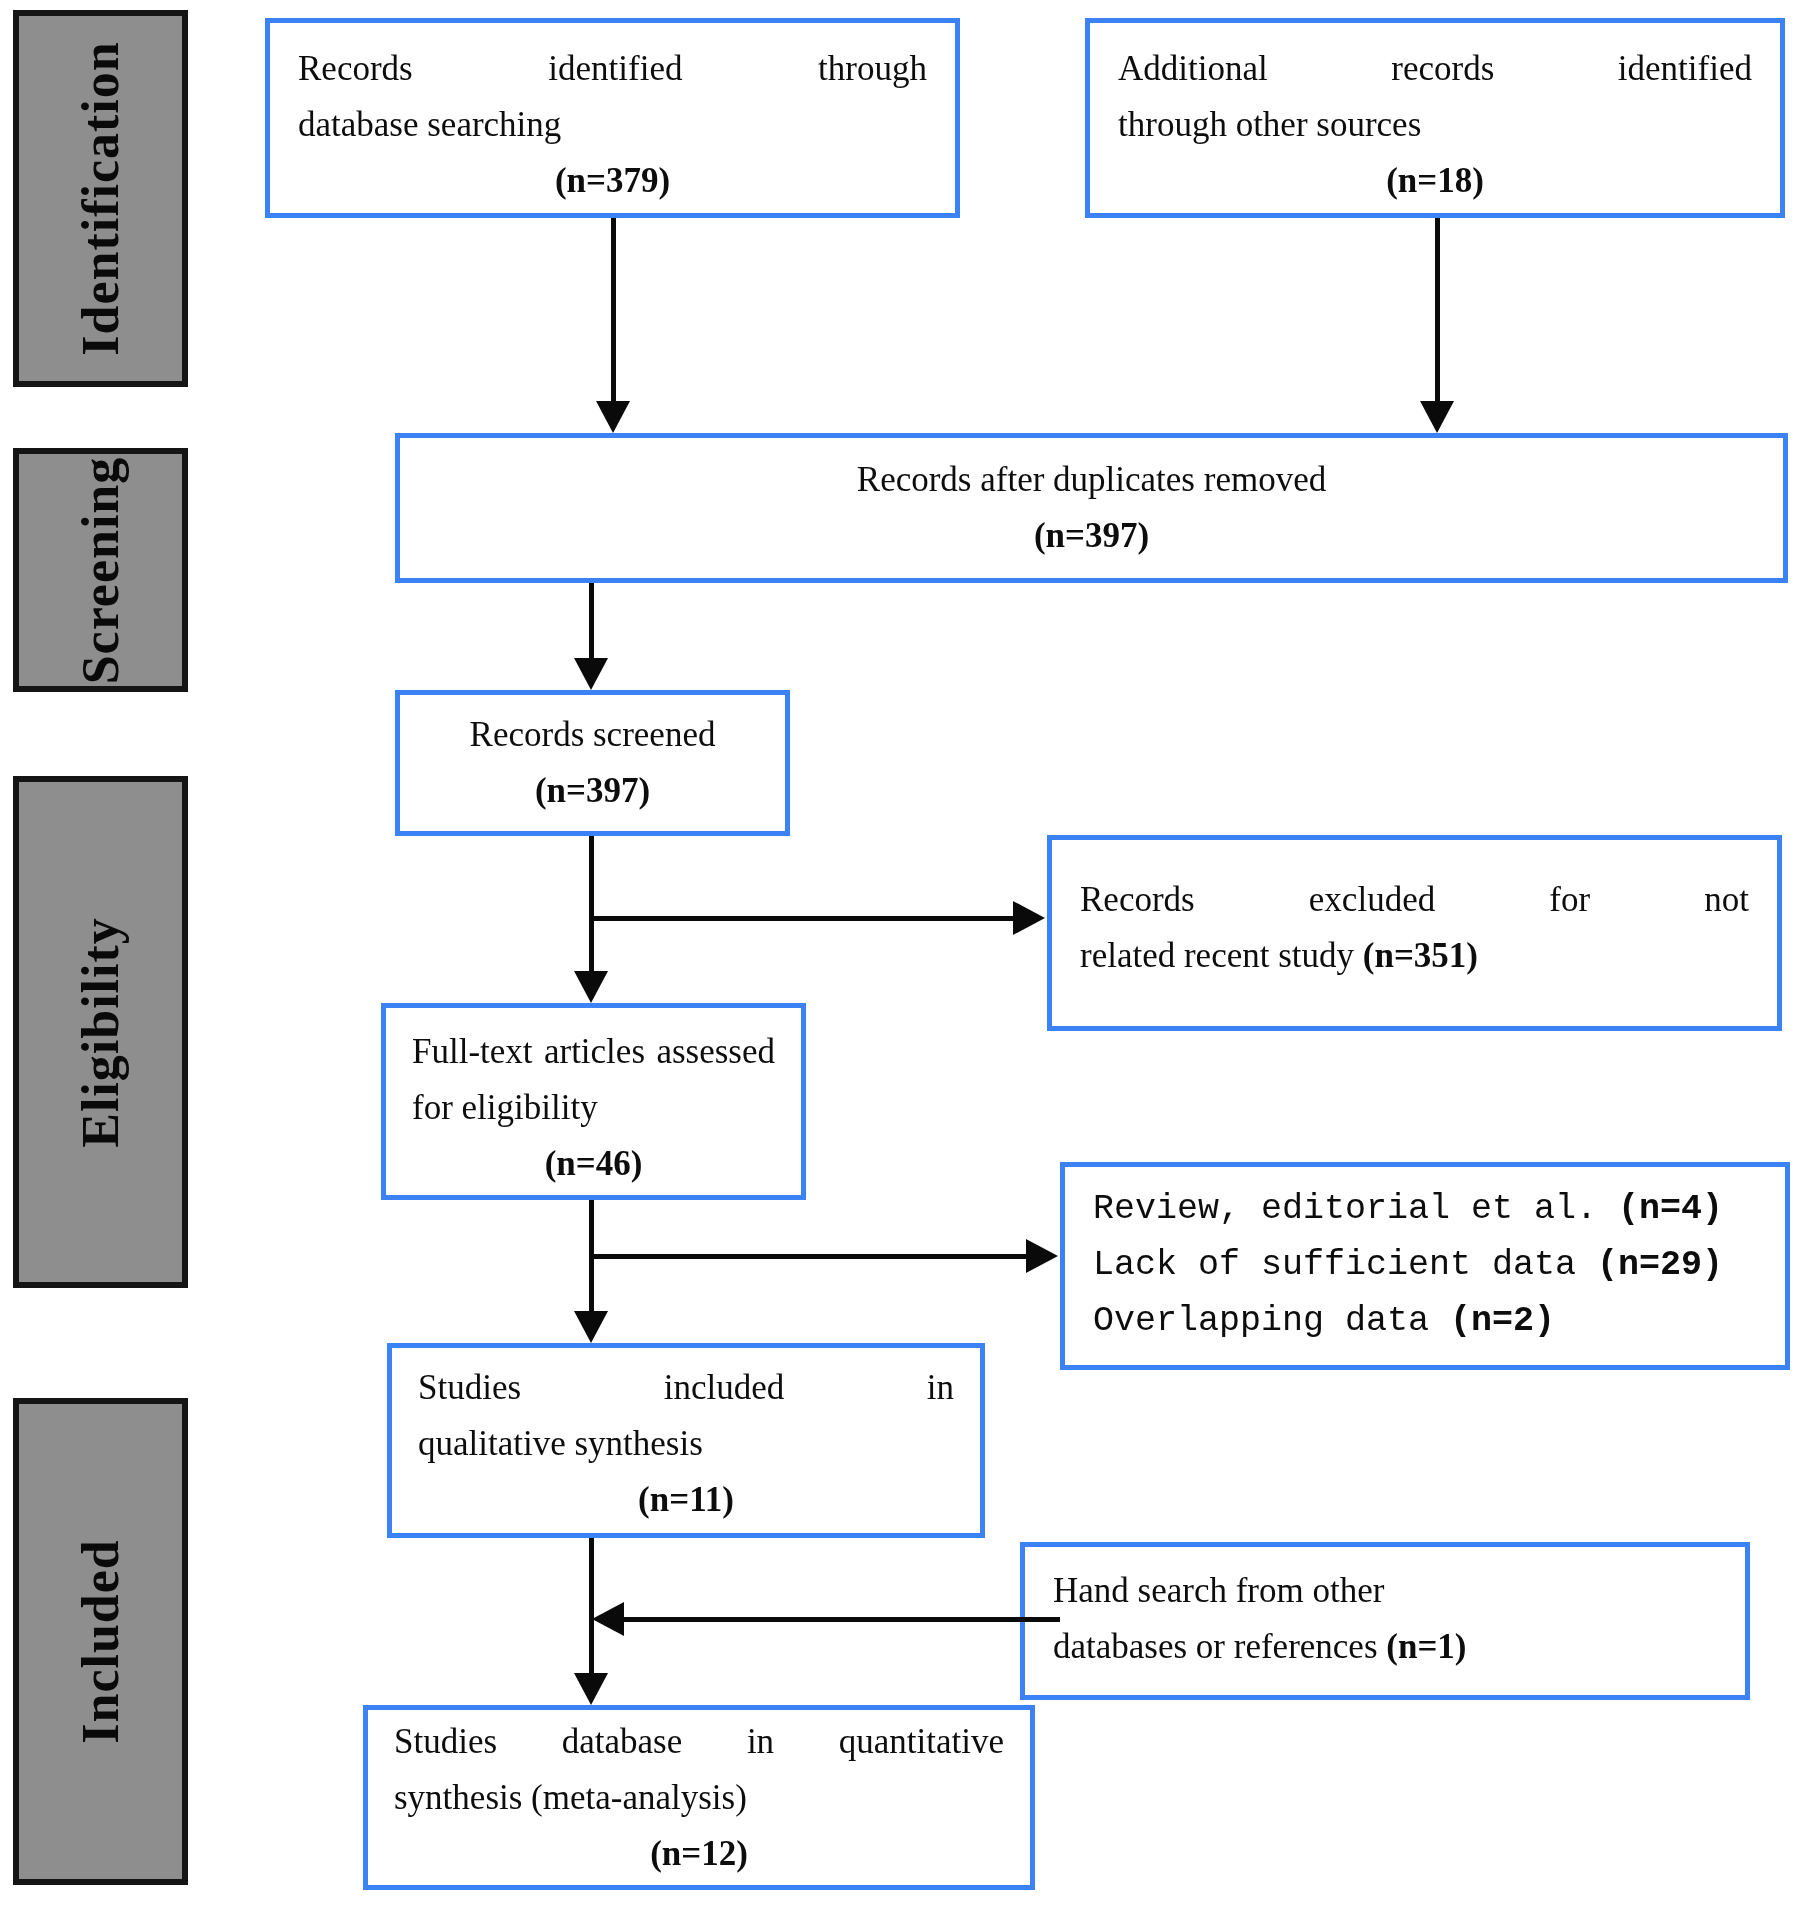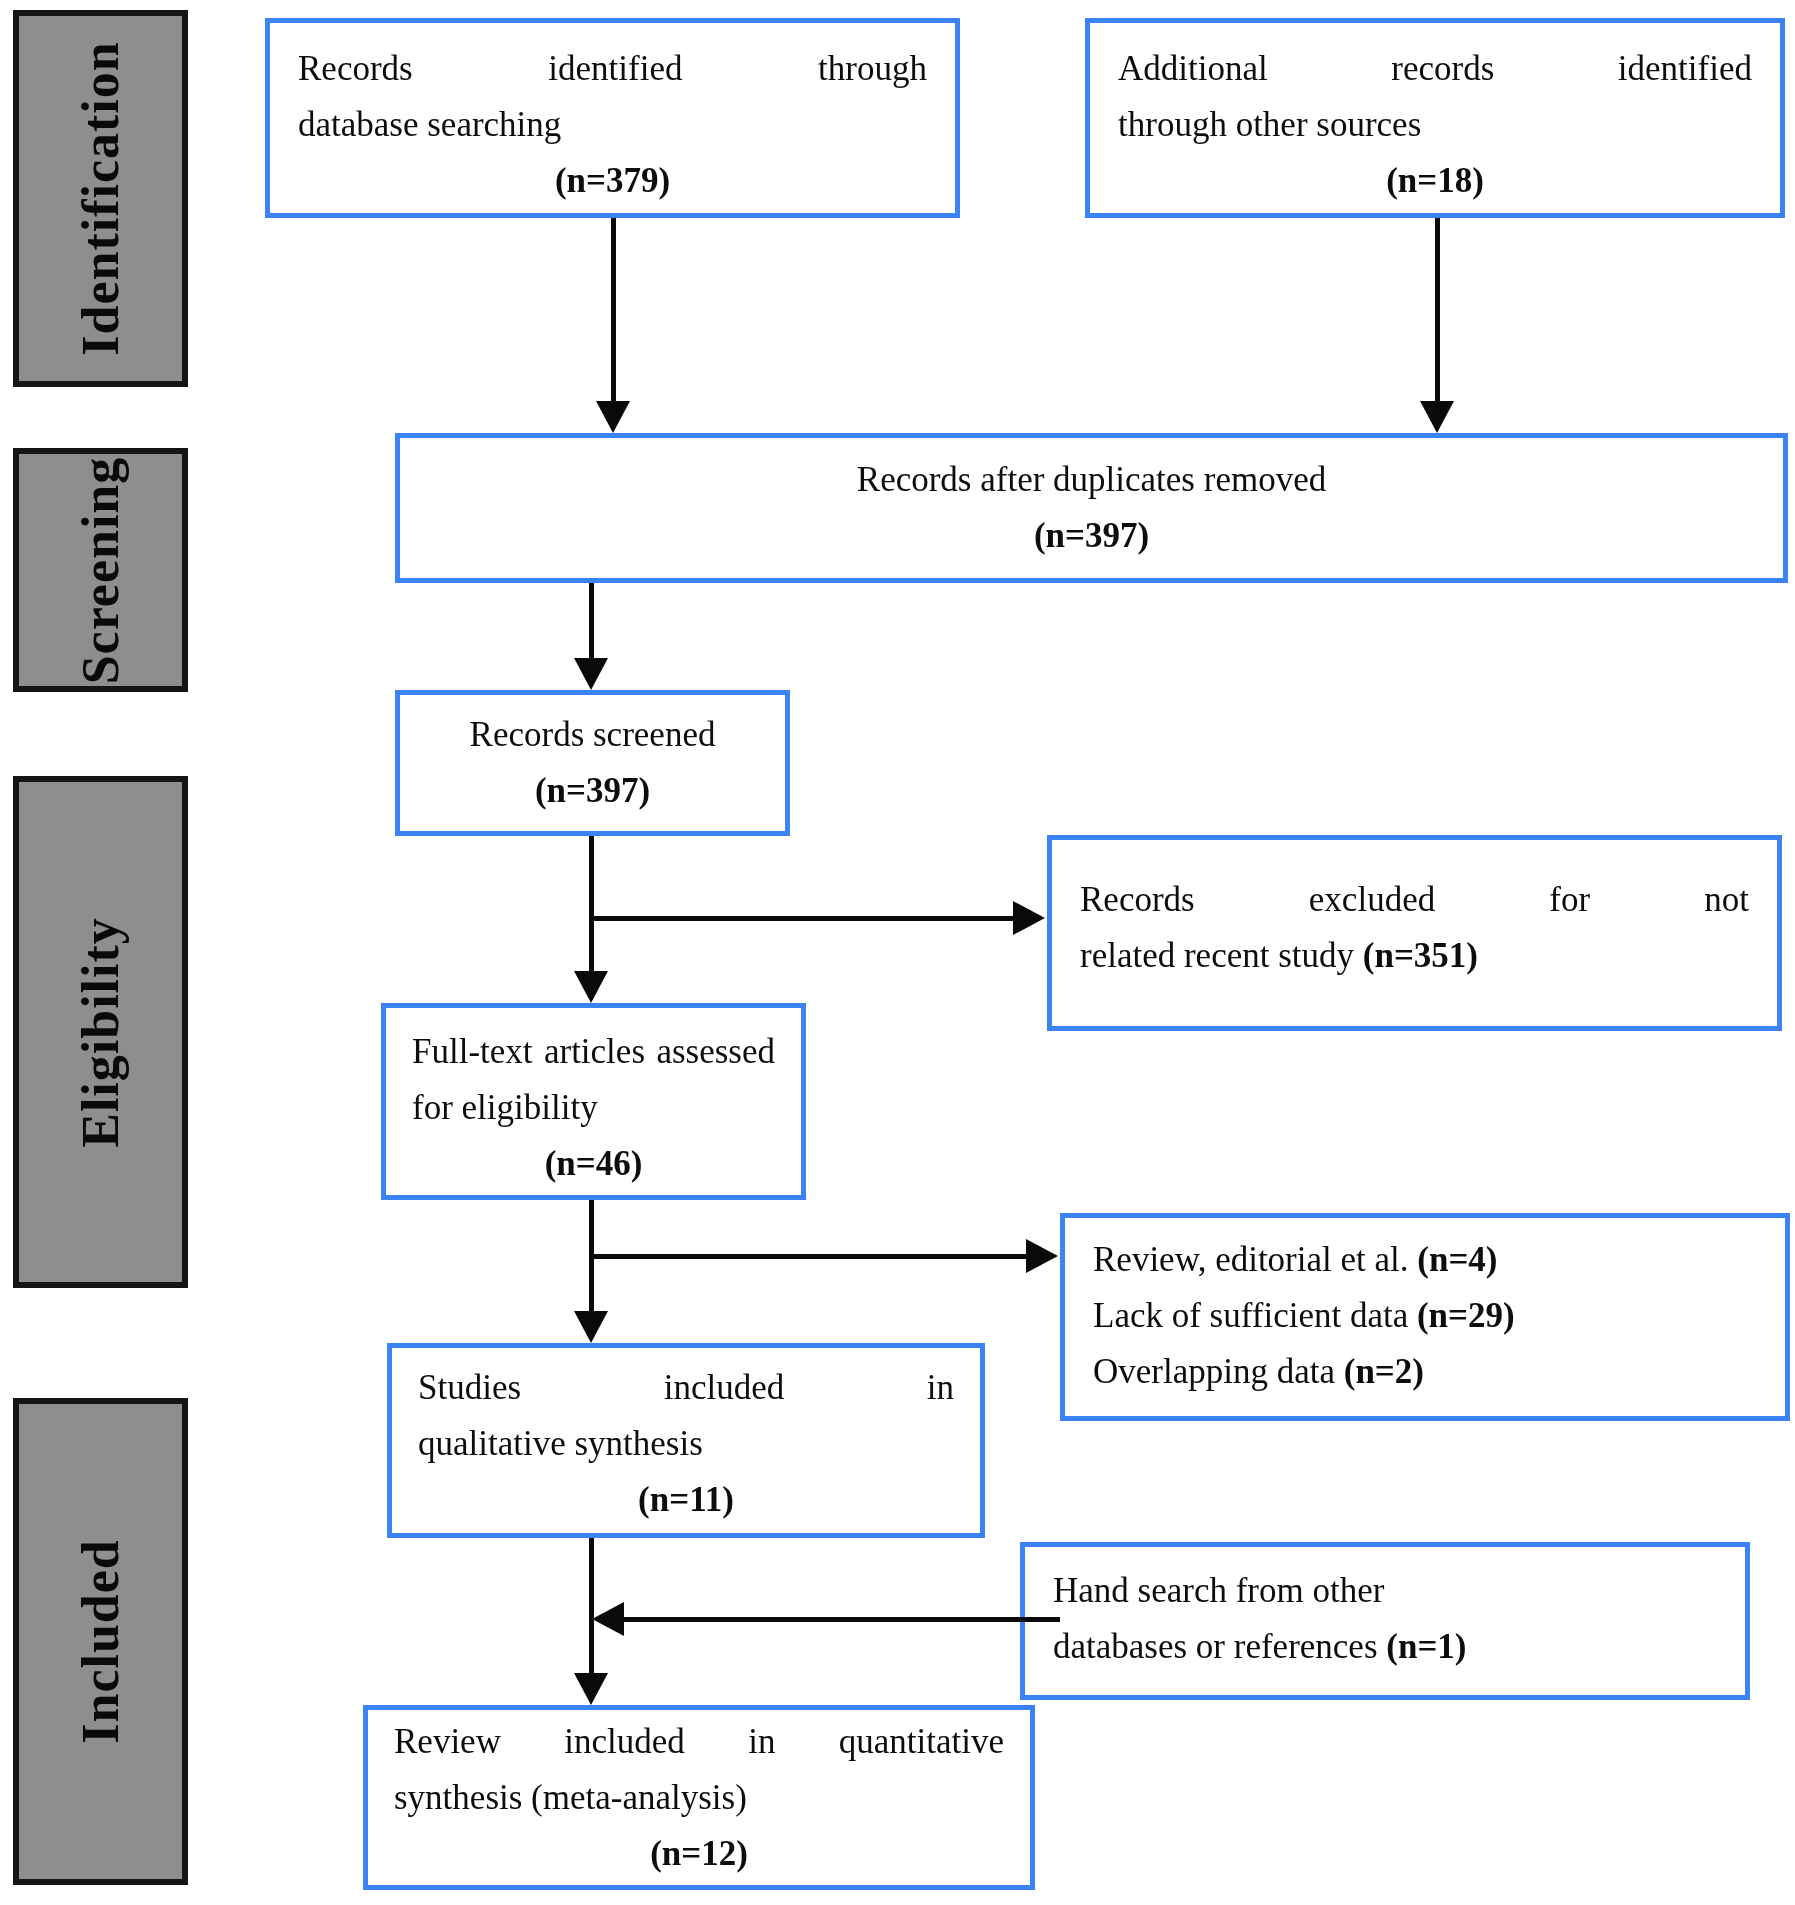--- a/index.html
+++ b/index.html
@@ -110,36 +110,36 @@
       </div>
       <div class="flow-box" style="left: 1047px; top: 835px; width: 735px; height: 196px; padding: 32px 28px 0px;">
         <div class="box-line l-spread">Records excluded for not</div>
         <div class="box-line l-left">related recent study <span class="n-bold">(n=351)</span></div>
       </div>
       <div class="flow-box" style="left: 381px; top: 1003px; width: 425px; height: 197px; padding: 16px 26px 16px;">
         <div class="box-line l-spread">Full-text articles assessed</div>
         <div class="box-line l-left">for eligibility</div>
         <div class="box-line l-center n-bold">(n=46)</div>
       </div>
-      <div class="flow-box" style="left: 1060px; top: 1213px; width: 730px; height: 208px; padding: 14px 28px 0px;">
+      <div class="flow-box" style="left: 1060px; top: 1162px; width: 730px; height: 208px; padding: 14px 28px 0px; font-family: Liberation Mono, monospace;">
         <div class="box-line l-left">Review, editorial et al. <span class="n-bold">(n=4)</span></div>
         <div class="box-line l-left">Lack of sufficient data <span class="n-bold">(n=29)</span></div>
         <div class="box-line l-left">Overlapping data <span class="n-bold">(n=2)</span></div>
       </div>
       <div class="flow-box" style="left: 387px; top: 1343px; width: 598px; height: 195px; padding: 12px 26px 0px;">
         <div class="box-line l-spread">Studies included in</div>
         <div class="box-line l-left">qualitative synthesis</div>
         <div class="box-line l-center n-bold">(n=11)</div>
       </div>
       <div class="flow-box" style="left: 1020px; top: 1542px; width: 730px; height: 158px; padding: 16px 28px 0px;">
         <div class="box-line l-left">Hand search from other</div>
         <div class="box-line l-left">databases or references <span class="n-bold">(n=1)</span></div>
       </div>
       <div class="flow-box" style="left: 363px; top: 1705px; width: 672px; height: 185px; padding: 4px 26px 0px;">
-        <div class="box-line l-spread">Review included in quantitative</div>
+        <div class="box-line l-spread">Studies database in quantitative</div>
         <div class="box-line l-left">synthesis (meta-analysis)</div>
         <div class="box-line l-center n-bold">(n=12)</div>
       </div>
     </div>
 
   <div>
     <div class="vline" style="left:611px; top:218px; height:183px;"></div>
     <div class="head-down" style="left:596px; top:401px;"></div>
   </div>
 

